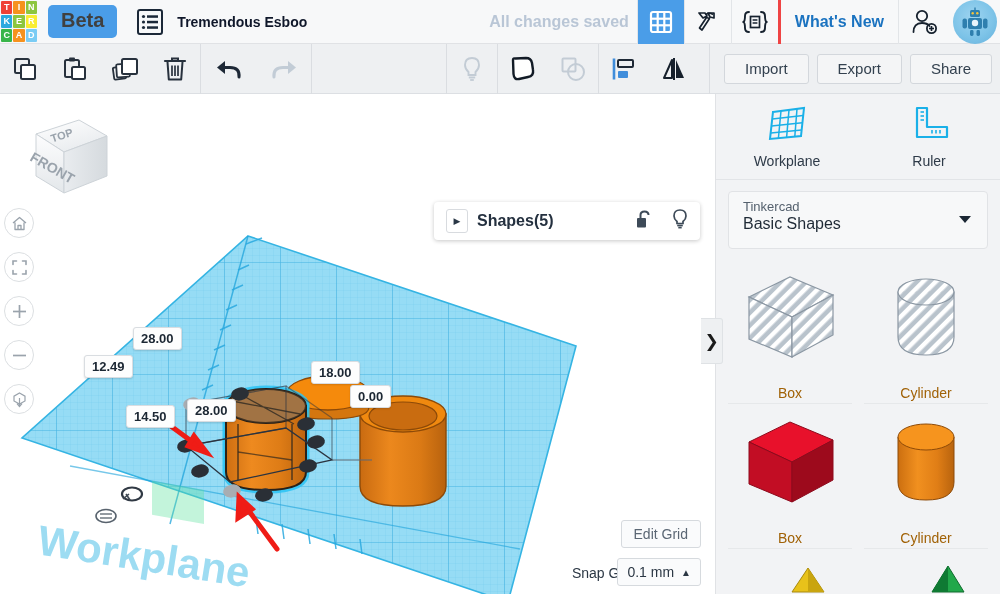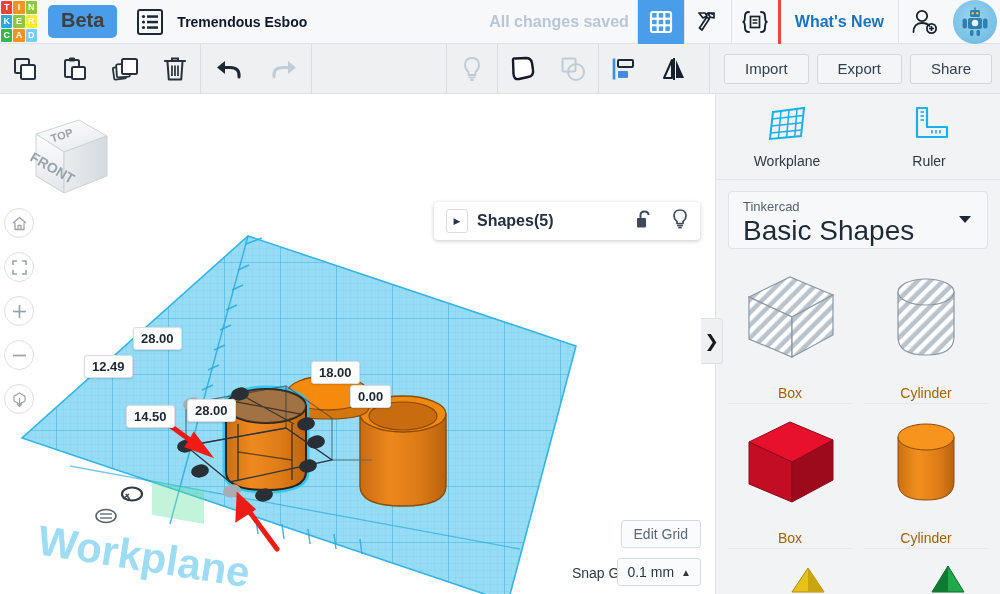--- a/index.html
+++ b/index.html
@@ -165,21 +165,21 @@
     align-items: center; justify-content: center; gap: 7px;
   }
   .tool-label { font-size: 14px; color: #2e3a48; }
 
   #dropdown {
     margin: 11px 12px 0 12px; height: 58px;
     background: #f7f8f9; border: 1px solid #e1e3e6; border-radius: 4px;
     padding: 7px 14px; position: relative;
   }
   #dd-sub { font-size: 13px; color: #55616e; }
-  #dd-main { font-size: 28px; color: #1f2a36; margin-top: 1px; }
+  #dd-main { font-size: 16px; color: #1f2a36; margin-top: 1px; }
   #dd-caret {
     position: absolute; right: 16px; top: 24px;
     width: 0; height: 0; border-left: 6px solid transparent;
     border-right: 6px solid transparent; border-top: 7px solid #1b2734;
   }
 
   #shape-grid {
     margin-top: 10px; padding: 0 6px;
     display: grid; grid-template-columns: 1fr 1fr;
     row-gap: 0px;

